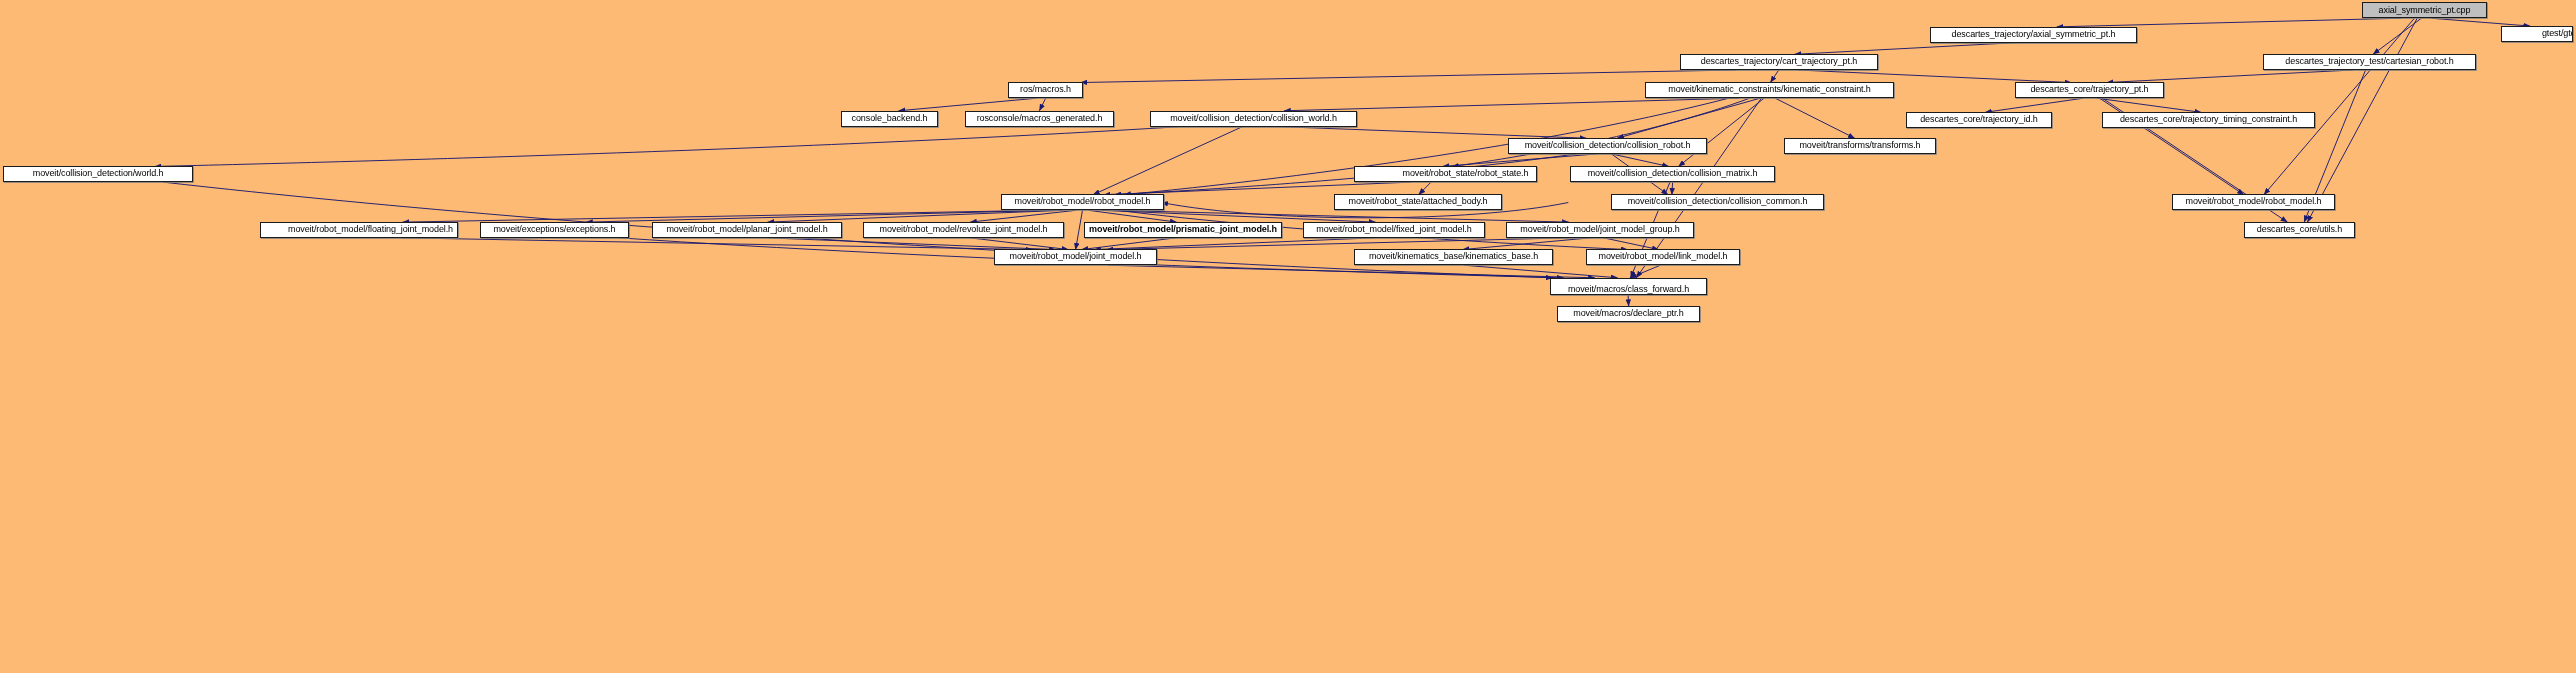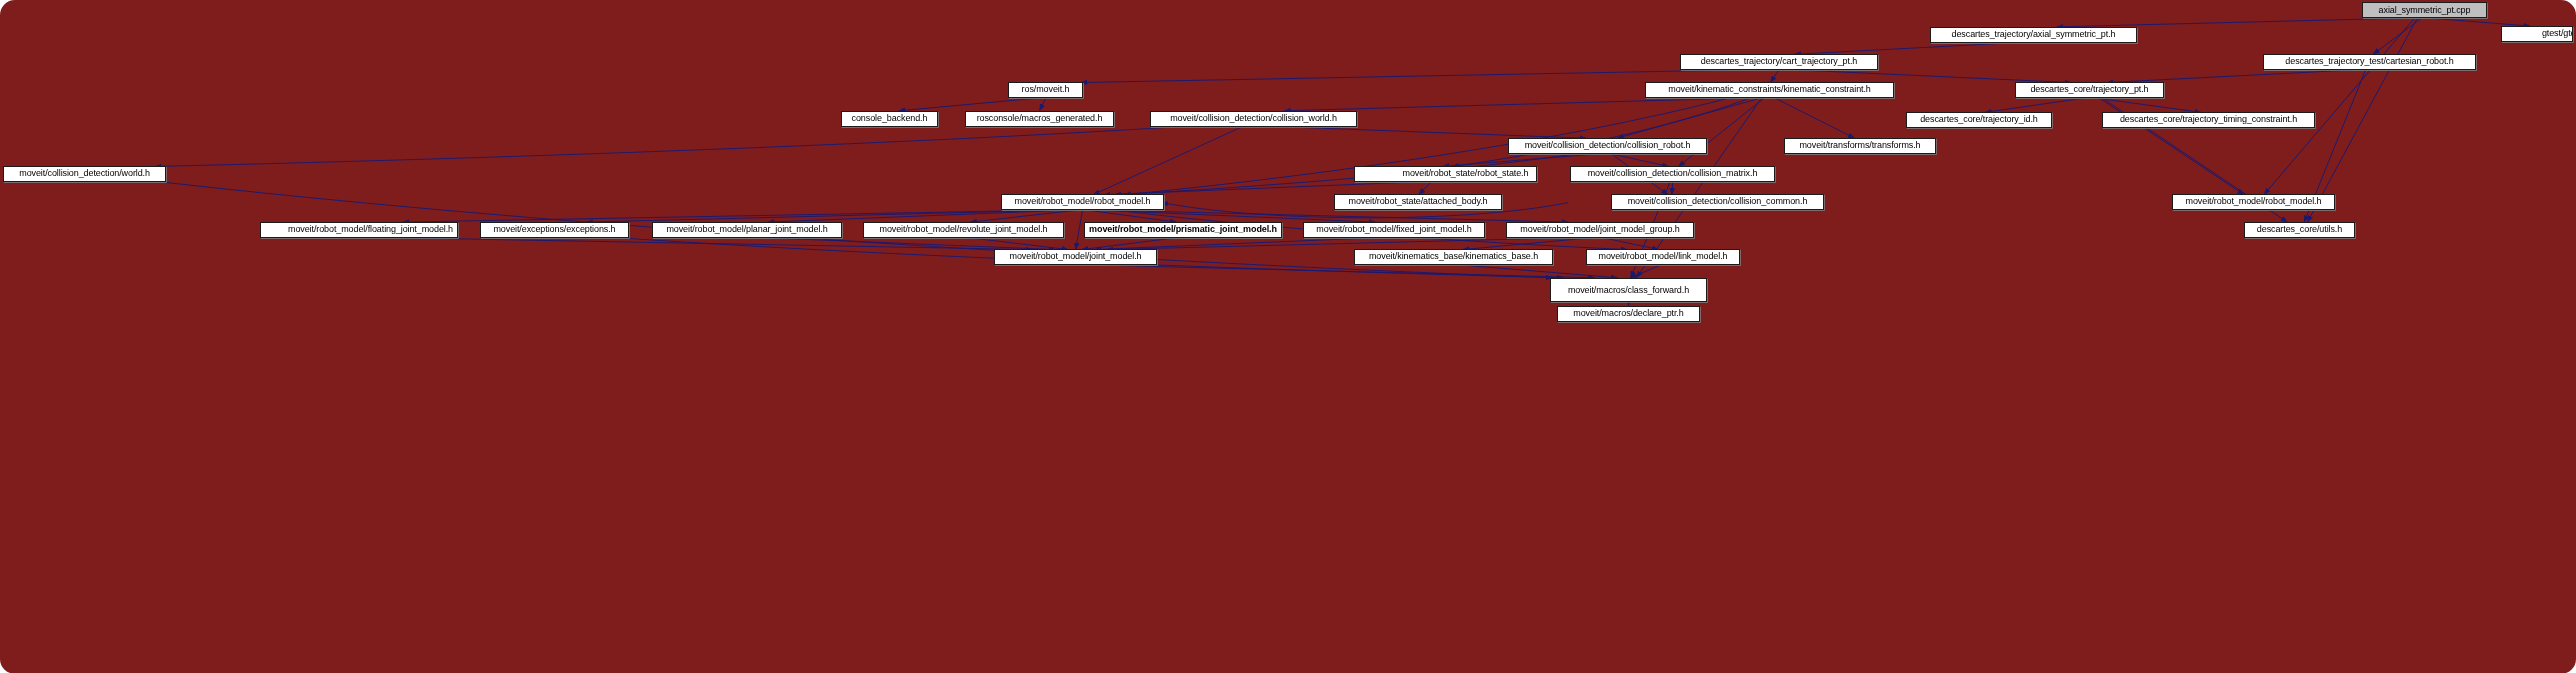--- a/index.html
+++ b/index.html
@@ -4,24 +4,23 @@
 <style>
   html, body {
     margin: 0;
     padding: 0;
     background: #ffffff;
   }
   #graph-root {
     position: relative;
     width: 2576px;
     height: 674px;
-    background: #7f1d1d;
+    background: #fdba74;
     font-family: "Liberation Sans", sans-serif;
     overflow: hidden;
-    border-radius: 15px;
   }
   #edge-layer {
     position: absolute;
     left: 0;
     top: 0;
     width: 2576px;
     height: 674px;
     pointer-events: none;
   }
   #node-layer {
@@ -146,21 +145,21 @@
       <div class="graph-node" style="left: 2263px; top: 54px; width: 213px; height: 15.7px;">
         <span class="node-label">descartes_trajectory_test/cartesian_robot.h</span>
       </div>
       <div class="graph-node" style="left: 1645px; top: 82px; width: 249px; height: 15.7px;">
         <span class="node-label">moveit/kinematic_constraints/kinematic_constraint.h</span>
       </div>
       <div class="graph-node" style="left: 2015px; top: 82px; width: 149px; height: 15.7px;">
         <span class="node-label">descartes_core/trajectory_pt.h</span>
       </div>
       <div class="graph-node" style="left: 1008px; top: 82px; width: 75px; height: 15.7px;">
-        <span class="node-label">ros/moveit.h</span>
+        <span class="node-label">ros/macros.h</span>
       </div>
       <div class="graph-node" style="left: 841px; top: 111px; width: 97px; height: 15.7px;">
         <span class="node-label">console_backend.h</span>
       </div>
       <div class="graph-node" style="left: 965px; top: 111px; width: 149px; height: 15.7px;">
         <span class="node-label">rosconsole/macros_generated.h</span>
       </div>
       <div class="graph-node" style="left: 1150px; top: 111px; width: 207px; height: 15.7px;">
         <span class="node-label">moveit/collision_detection/collision_world.h</span>
       </div>
@@ -169,21 +168,21 @@
       </div>
       <div class="graph-node" style="left: 2102px; top: 112px; width: 213px; height: 15.7px;">
         <span class="node-label">descartes_core/trajectory_timing_constraint.h</span>
       </div>
       <div class="graph-node" style="left: 1508px; top: 138px; width: 199px; height: 15.7px;">
         <span class="node-label">moveit/collision_detection/collision_robot.h</span>
       </div>
       <div class="graph-node" style="left: 1784px; top: 138px; width: 152px; height: 15.7px;">
         <span class="node-label">moveit/transforms/transforms.h</span>
       </div>
-      <div class="graph-node" style="left: 3.1px; top: 166px; width: 163px; height: 15.7px;">
+      <div class="graph-node" style="left: 3.1px; top: 166px; width: 190px; height: 15.7px;">
         <span class="node-label">moveit/collision_detection/world.h</span>
       </div>
       <div class="graph-node" style="left: 1354px; top: 166px; width: 183px; height: 15.7px; padding-left: 40px;">
         <span class="node-label">moveit/robot_state/robot_state.h</span>
       </div>
       <div class="graph-node" style="left: 1570px; top: 166px; width: 205px; height: 15.7px;">
         <span class="node-label">moveit/collision_detection/collision_matrix.h</span>
       </div>
       <div class="graph-node" style="left: 1334px; top: 194px; width: 168px; height: 15.7px;">
         <span class="node-label">moveit/robot_state/attached_body.h</span>
@@ -223,21 +222,21 @@
       </div>
       <div class="graph-node" style="left: 994px; top: 249px; width: 163px; height: 15.7px;">
         <span class="node-label">moveit/robot_model/joint_model.h</span>
       </div>
       <div class="graph-node" style="left: 1354px; top: 249px; width: 199px; height: 15.7px;">
         <span class="node-label">moveit/kinematics_base/kinematics_base.h</span>
       </div>
       <div class="graph-node" style="left: 1586px; top: 249px; width: 154px; height: 15.7px;">
         <span class="node-label">moveit/robot_model/link_model.h</span>
       </div>
-      <div class="graph-node" style="left: 1550px; top: 278px; width: 157px; height: 24px;">
+      <div class="graph-node" style="left: 1550px; top: 278px; width: 157px; height: 17px; align-items: flex-end;">
         <span class="node-label">moveit/macros/class_forward.h</span>
       </div>
       <div class="graph-node" style="left: 1557px; top: 306px; width: 143px; height: 15.7px;">
         <span class="node-label">moveit/macros/declare_ptr.h</span>
       </div>
     </div>
 </div>
 
 
 </body></html>

